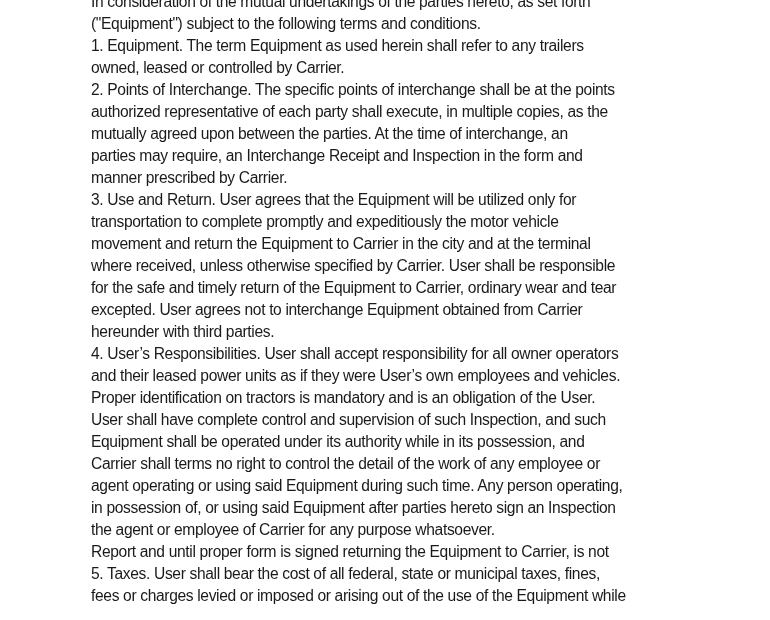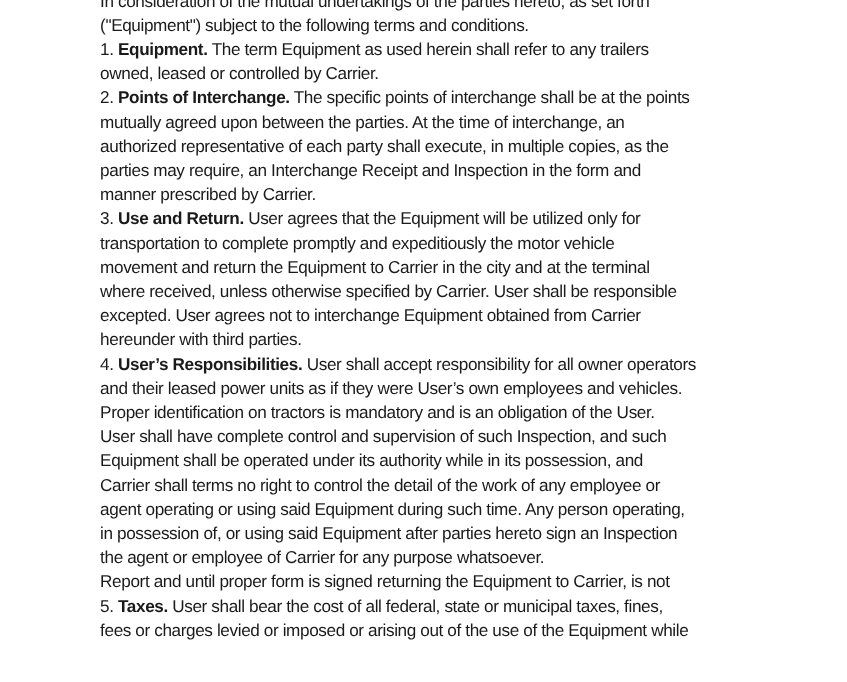--- a/index.html
+++ b/index.html
@@ -23,21 +23,21 @@
       line-height: 22px;
       color: #1a1a1a;
       letter-spacing: -0.35px;
       word-spacing: 0px;
     }
     .line {
       white-space: nowrap;
       height: 22px;
     }
     .b {
-      font-weight: bold;
+      font-weight: normal;
     }
   </style>
 </head>
 <body>
 
 <div class="page">
 
   <div>
     <div class="line">In consideration of the mutual undertakings of the parties hereto, as set forth</div>
     <div class="line">("Equipment") subject to the following terms and conditions.</div>
@@ -51,35 +51,36 @@
     </div>
     <div class="line">owned, leased or controlled by Carrier.</div>
   </div>
 
   <div>
     <div class="line">
       <span>2.</span>
       <span class="b">Points of Interchange.</span>
       <span>The specific points of interchange shall be at the points</span>
     </div>
+    <div class="line">authorized representative of each party shall execute, in multiple copies, as the</div>
     <div class="line">mutually agreed upon between the parties. At the time of interchange, an</div>
-    <div class="line">authorized representative of each party shall execute, in multiple copies, as the</div>
     <div class="line">parties may require, an Interchange Receipt and Inspection in the form and</div>
     <div class="line">manner prescribed by Carrier.</div>
   </div>
 
   <div>
     <div class="line">
       <span>3.</span>
       <span class="b">Use and Return.</span>
       <span>User agrees that the Equipment will be utilized only for</span>
     </div>
     <div class="line">transportation to complete promptly and expeditiously the motor vehicle</div>
     <div class="line">movement and return the Equipment to Carrier in the city and at the terminal</div>
     <div class="line">where received, unless otherwise specified by Carrier. User shall be responsible</div>
+    <div class="line">for the safe and timely return of the Equipment to Carrier, ordinary wear and tear</div>
     <div class="line">excepted. User agrees not to interchange Equipment obtained from Carrier</div>
     <div class="line">hereunder with third parties.</div>
   </div>
 
   <div>
     <div class="line">
       <span>4.</span>
       <span class="b">User’s Responsibilities.</span>
       <span>User shall accept responsibility for all owner operators</span>
     </div>

